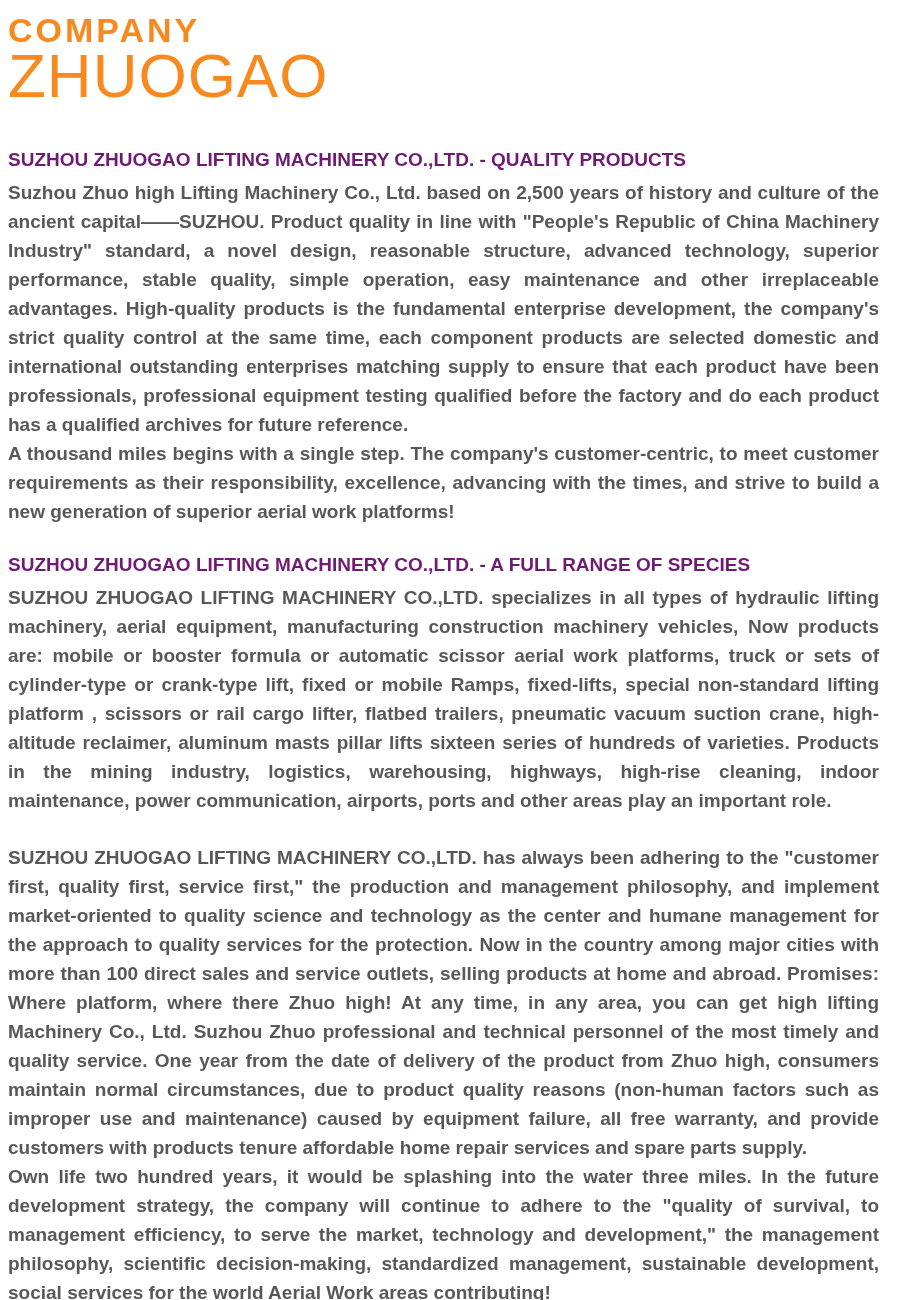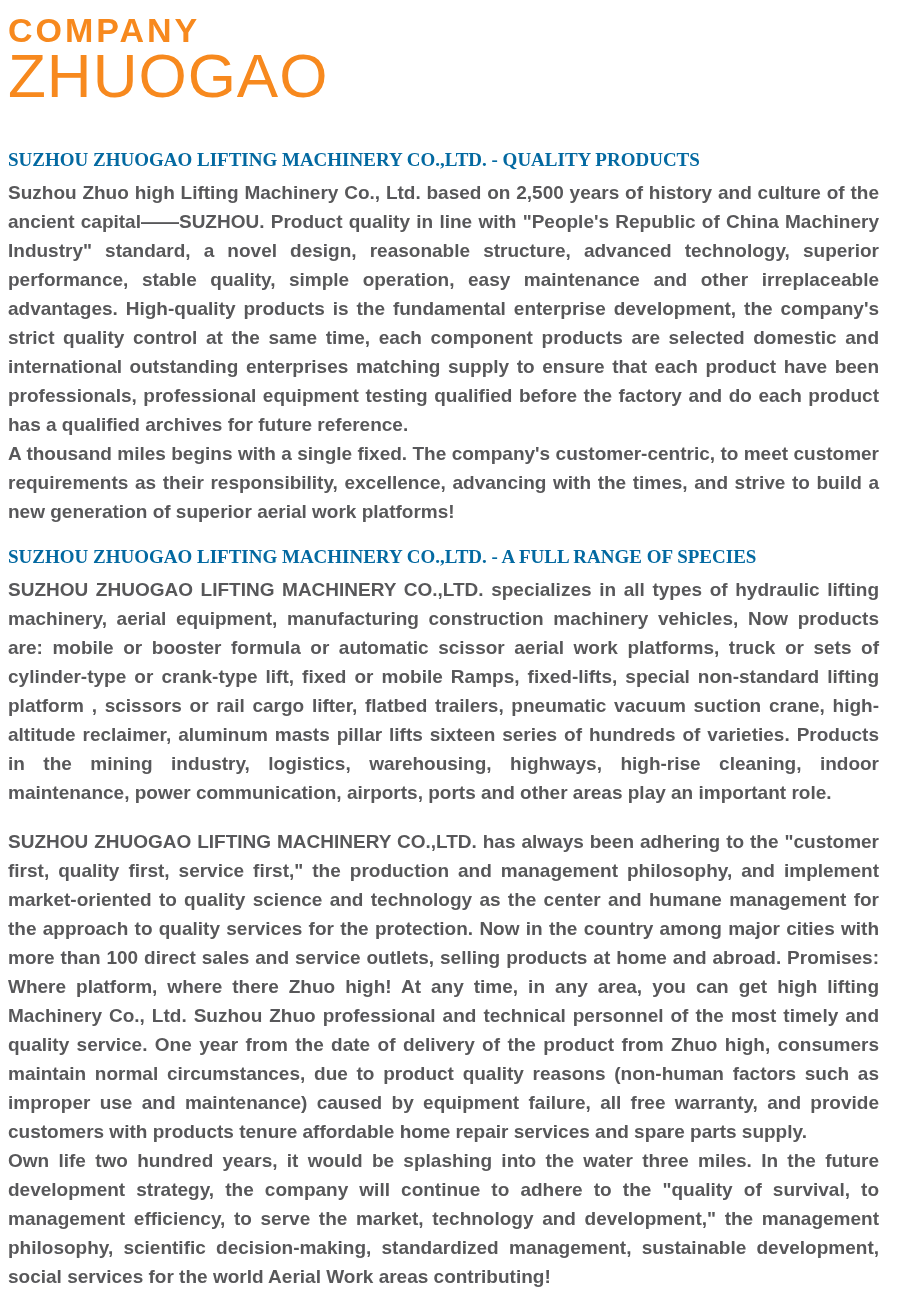--- a/index.html
+++ b/index.html
@@ -31,28 +31,27 @@
     font-size: 62px;
     font-weight: 400;
     letter-spacing: 1px;
     line-height: 52px;
     margin: 2px 0 0 0;
   }
   .content {
     margin-top: 47px;
   }
   .section { margin: 0; }
-  .section + .section { margin-top: 20px; }
+  .section + .section { margin-top: 28px; }
   .section-heading {
-    color: #0369a1;
+    color: #701a75;
     font-size: 19px;
     font-weight: 700;
     line-height: 22px;
     margin: 0 0 7px 0;
-    font-family: Liberation Serif, serif;
   }
   .body-para {
     color: #58585A;
     font-size: 19px;
     font-weight: 700;
     line-height: 29px;
     text-align: justify;
     margin: 0;
   }
 </style>
@@ -64,21 +63,21 @@
   <header>
     <h1 class="title-company">COMPANY</h1>
     <div class="title-profile">ZHUOGAO</div>
   </header>
 
   <main class="content">
 
     <section class="section">
       <h2 class="section-heading">SUZHOU ZHUOGAO LIFTING MACHINERY CO.,LTD.  - QUALITY PRODUCTS</h2>
       <p class="body-para">Suzhou Zhuo high Lifting Machinery Co., Ltd. based on 2,500 years of history and culture of the ancient capital——SUZHOU. Product quality in line with "People's Republic of China Machinery Industry" standard, a novel design, reasonable structure, advanced technology, superior performance, stable quality, simple operation, easy maintenance and other irreplaceable advantages. High-quality products is the fundamental enterprise development, the company's strict quality control at the same time, each component products are selected domestic and international outstanding enterprises matching supply to ensure that each product have been professionals, professional equipment testing qualified before the factory and do each product has a qualified archives for future reference.</p>
-      <p class="body-para">A thousand miles begins with a single fixed. The company's customer-centric, to meet customer requirements as their responsibility, excellence, advancing with the times, and strive to build a new generation of superior aerial work platforms!</p>
+      <p class="body-para">A thousand miles begins with a single step. The company's customer-centric, to meet customer requirements as their responsibility, excellence, advancing with the times, and strive to build a new generation of superior aerial work platforms!</p>
     </section>
 
     <section class="section">
       <h2 class="section-heading">SUZHOU ZHUOGAO LIFTING MACHINERY CO.,LTD. - A FULL RANGE OF SPECIES</h2>
       <p class="body-para">SUZHOU ZHUOGAO LIFTING MACHINERY CO.,LTD.  specializes in all types of hydraulic lifting machinery, aerial equipment, manufacturing construction machinery vehicles, Now products are: mobile or booster formula or automatic scissor aerial work platforms, truck or sets of cylinder-type or crank-type lift, fixed or mobile Ramps, fixed-lifts, special non-standard lifting platform , scissors or rail cargo lifter, flatbed trailers, pneumatic vacuum suction crane, high-altitude reclaimer, aluminum masts pillar lifts sixteen series of hundreds of varieties. Products in the mining industry, logistics, warehousing, highways, high-rise cleaning, indoor maintenance, power communication, airports, ports and other areas play an important role.</p>
     </section>
 
     <section class="section">
       <p class="body-para">SUZHOU ZHUOGAO LIFTING MACHINERY CO.,LTD.  has always been adhering to the "customer first, quality first, service first," the production and management philosophy, and implement market-oriented to quality science and technology as the center and humane management for the approach to quality services for the protection. Now in the country among major cities with more than 100 direct sales and service outlets, selling products at home and abroad. Promises: Where platform, where there Zhuo high! At any time, in any area, you can get high lifting Machinery Co., Ltd. Suzhou Zhuo professional and technical personnel of the most timely and quality service. One year from the date of delivery of the product from Zhuo high, consumers maintain normal circumstances, due to product quality reasons (non-human factors such as improper use and maintenance) caused by equipment failure, all free warranty, and provide customers with products tenure affordable home repair services and spare parts supply.</p>
       <p class="body-para">Own life two hundred years, it would be splashing into the water three miles. In the future development strategy, the company will continue to adhere to the "quality of survival, to management efficiency, to serve the market, technology and development," the management philosophy, scientific decision-making, standardized management, sustainable development, social services for the world Aerial Work areas contributing!</p>

